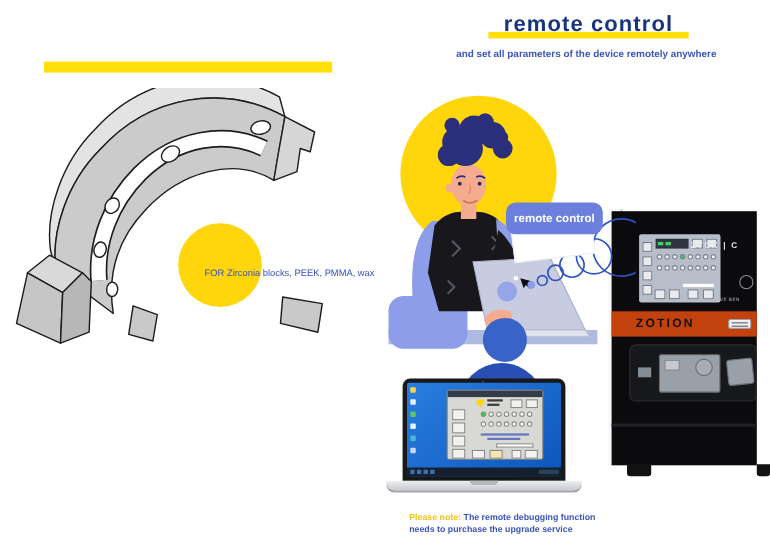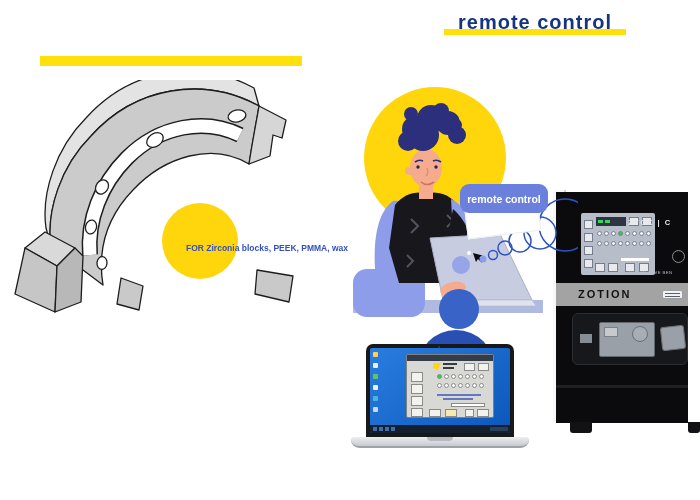--- a/index.html
+++ b/index.html
@@ -10,21 +10,21 @@
   }
   .abs { position:absolute; }
 
   
   .left-title { left:18px; top:12px; width:310px; text-align:center;
     color:#17357d; font-weight:bold; font-size:21px; line-height:24px;
     letter-spacing:.5px; z-index:2; }
   .lt-bar { left:40px; top:56px; width:262px; height:10px; background:#ffe00a; z-index:1; }
   .mat-circle { left:162px; top:203px; width:76px; height:76px; border-radius:50%;
     background:#ffd60b; z-index:0; }
-  .materials { left:186px; top:243px; font-size:8.5px; font-weight:bold;
+  .materials { left:186px; top:243px; font-size:8.5px; font-weight:normal;
     color:#3450c0; white-space:nowrap; z-index:2; }
   .fixture-svg { left:5px; top:80px; z-index:1; }
 
   
   .right-title { left:395px; top:11px; width:280px; text-align:center;
     color:#17357d; font-weight:bold; font-size:20px; letter-spacing:1px; z-index:2; }
   .rt-bar { left:444px; top:29px; width:182px; height:6px; background:#ffe00a; z-index:1; }
   .subtitle { left:368px; top:44px; width:330px; text-align:center;
     color:#3d55b8; font-size:9px; line-height:11.5px; font-weight:bold; z-index:1; }
 
@@ -51,21 +51,21 @@
   .m-dotrow { position:absolute; left:16px; display:flex; gap:2px; }
   .m-dot { width:5px; height:5px; border-radius:50%; background:#f3f4f7; border:1px solid #7b8290; }
   .m-dot.on { background:#2ecc4e; }
   .m-prog { position:absolute; left:40px; top:45px; width:28px; height:3px; background:#fff; }
   .m-model { position:absolute; left:72px; top:26px; color:#e8e9ec; font-size:7.5px;
     letter-spacing:1.5px; font-weight:bold; white-space:nowrap; }
   .m-logo { position:absolute; left:116px; top:58px; width:13px; height:13px;
     border:1px solid #8a8f96; border-radius:50%; }
   .m-tagline { position:absolute; left:72px; top:78px; color:#b9bcc2; font-size:5px;
     letter-spacing:.5px; white-space:nowrap; transform:scale(.85); transform-origin:left top; }
-  .m-strip { position:absolute; left:0; top:91px; width:132px; height:23px; background:#a3a3a3; }
+  .m-strip { position:absolute; left:0; top:91px; width:132px; height:23px; background:#c2410c; }
   .m-brand { position:absolute; left:22px; top:5px; font-size:11px; font-weight:800;
     letter-spacing:2px; color:#121212; }
   .m-badge { position:absolute; left:106px; top:7px; width:21px; height:9px;
     border:1px solid #9aa0a6; background:#f2f2f3; border-radius:2px; }
   .m-badge i { display:block; height:1px; background:#5a5f66; margin:2px 2px 0 2px; }
   .m-window { position:absolute; left:16px; top:121px; width:116px; height:52px;
     background:#17181b; border:1px solid #2c2d31; border-radius:6px; }
   .m-plate { position:absolute; left:26px; top:8px; width:56px; height:35px;
     background:#9aa0a8; border:1px solid #63686f; border-radius:2px; }
   .m-plate .chip { position:absolute; left:4px; top:4px; width:14px; height:10px;
@@ -149,20 +149,21 @@
       </g>
     </g>
   </svg>
 
   <div class="abs mat-circle"></div>
   <div class="abs materials">FOR  Zirconia blocks,  PEEK,  PMMA,  wax</div>
 
   <div class="abs rt-bar"></div>
   <div class="abs right-title">remote control</div>
   <div class="abs subtitle">
+    <div>and set all parameters of the device remotely anywhere</div>
   </div>
 
   <div class="abs machine-edge"></div>
   <div class="abs machine-body">
     <div class="m-screen abs" style="position:absolute">
       <div class="m-head">
           <span></span>
           <span></span>
         </div>
       <div class="m-btn" style="left:48px;top:4px"></div>
@@ -335,14 +336,18 @@
           <span></span>
           <span></span>
         <div class="tray"></div>
       </div>
     </div>
   </div>
   <div class="abs lp-base">
     <div class="lp-notch"></div>
   </div>
 
+  <div class="abs note">
+    <div><span class="pfx">Please note:</span><span class="rest"> The remote debugging function</span></div>
+    <div class="l2">needs to purchase the upgrade service</div>
+  </div>
 
 </div>
 
 </body></html>

